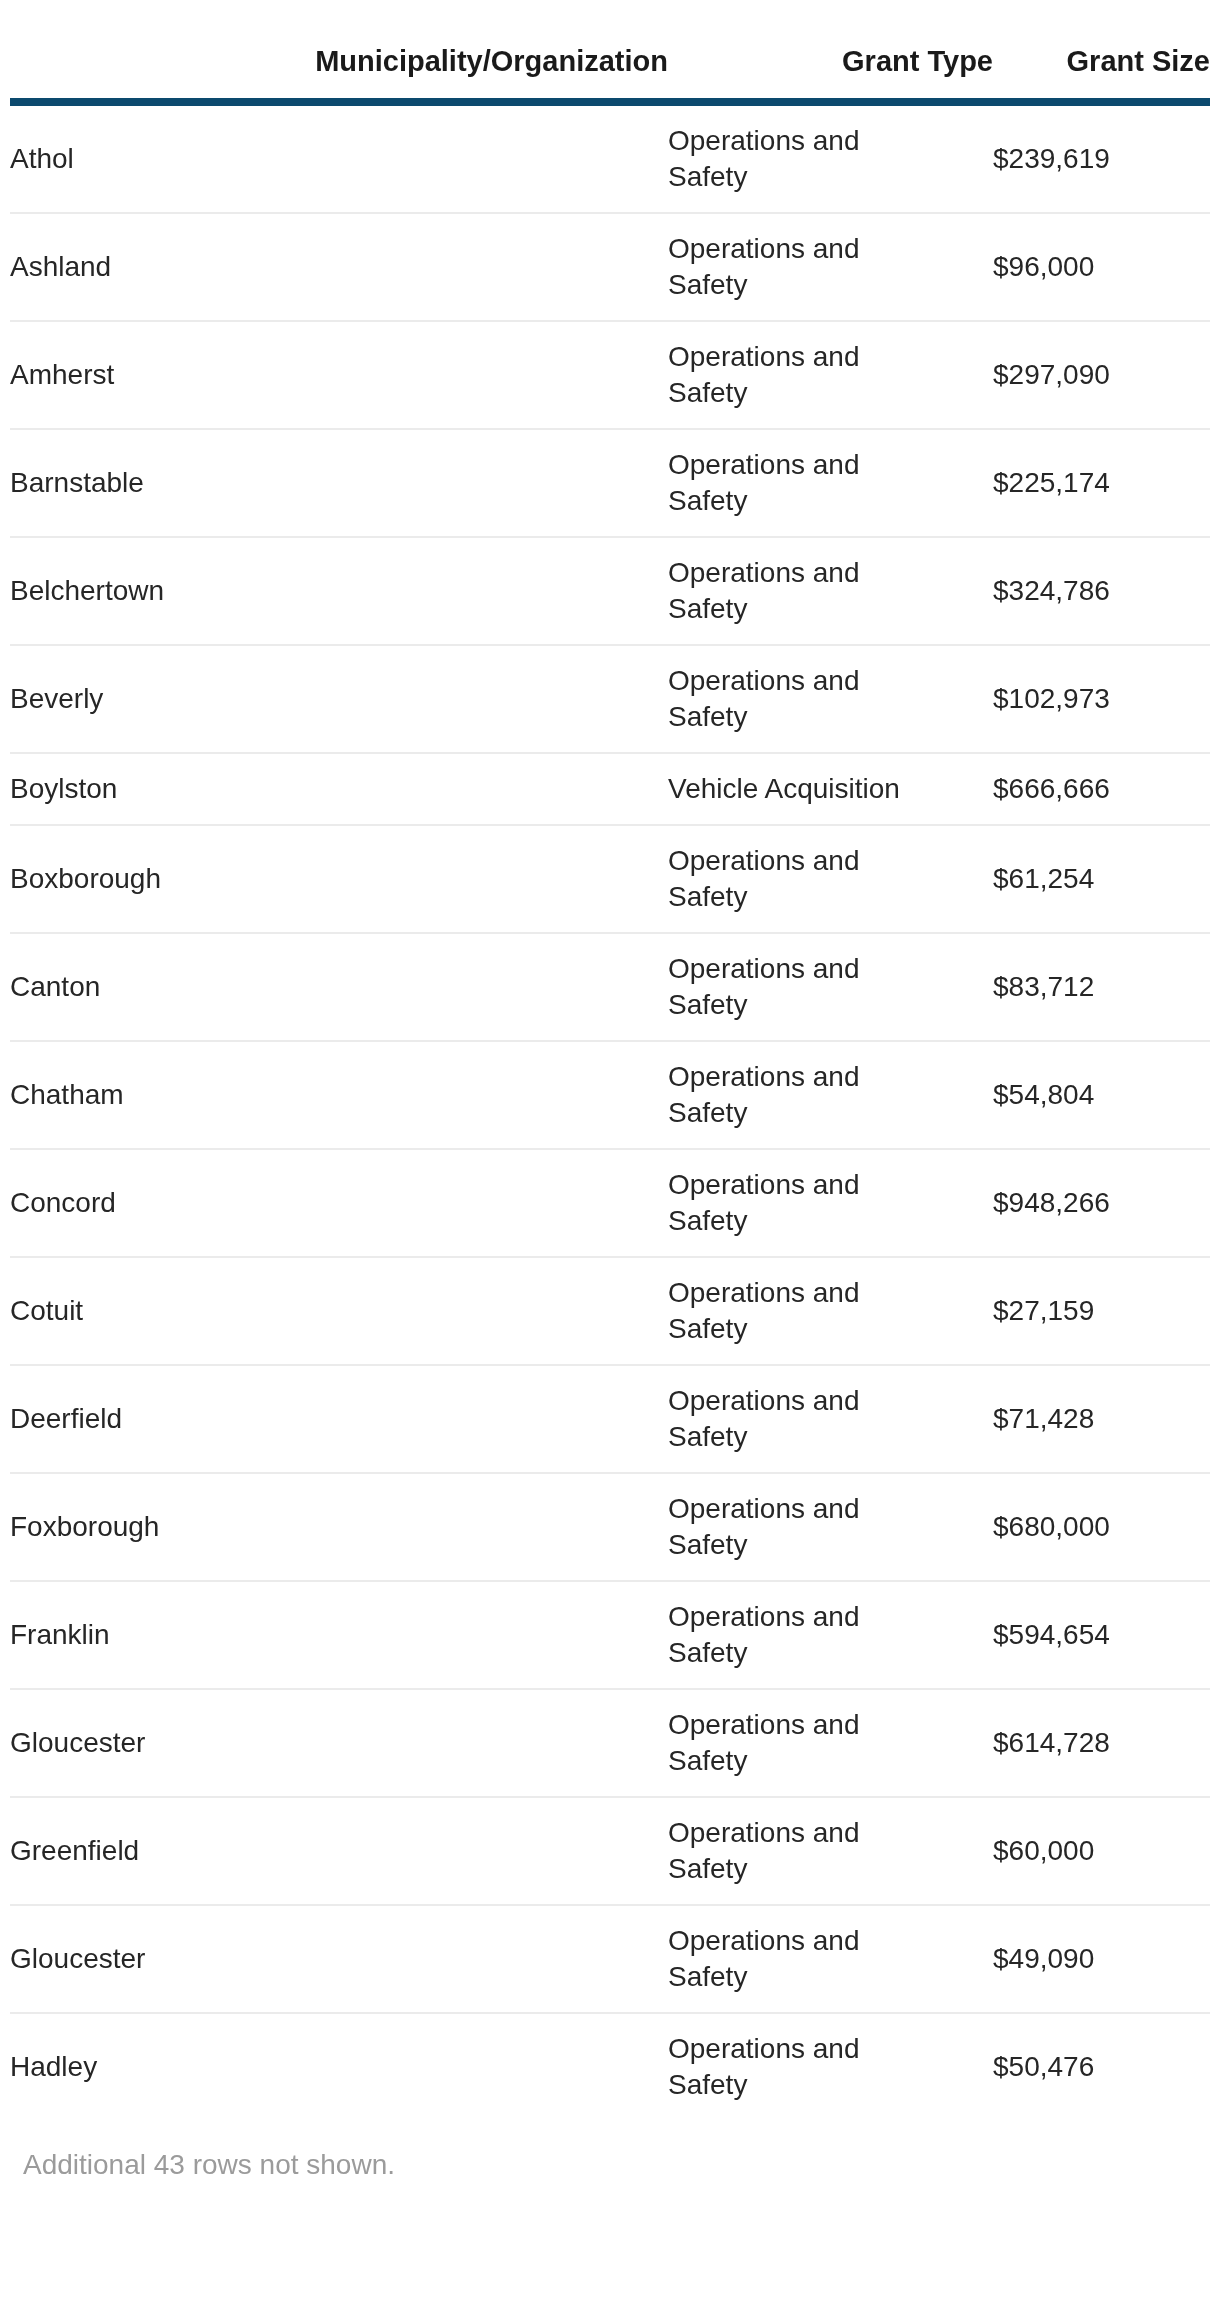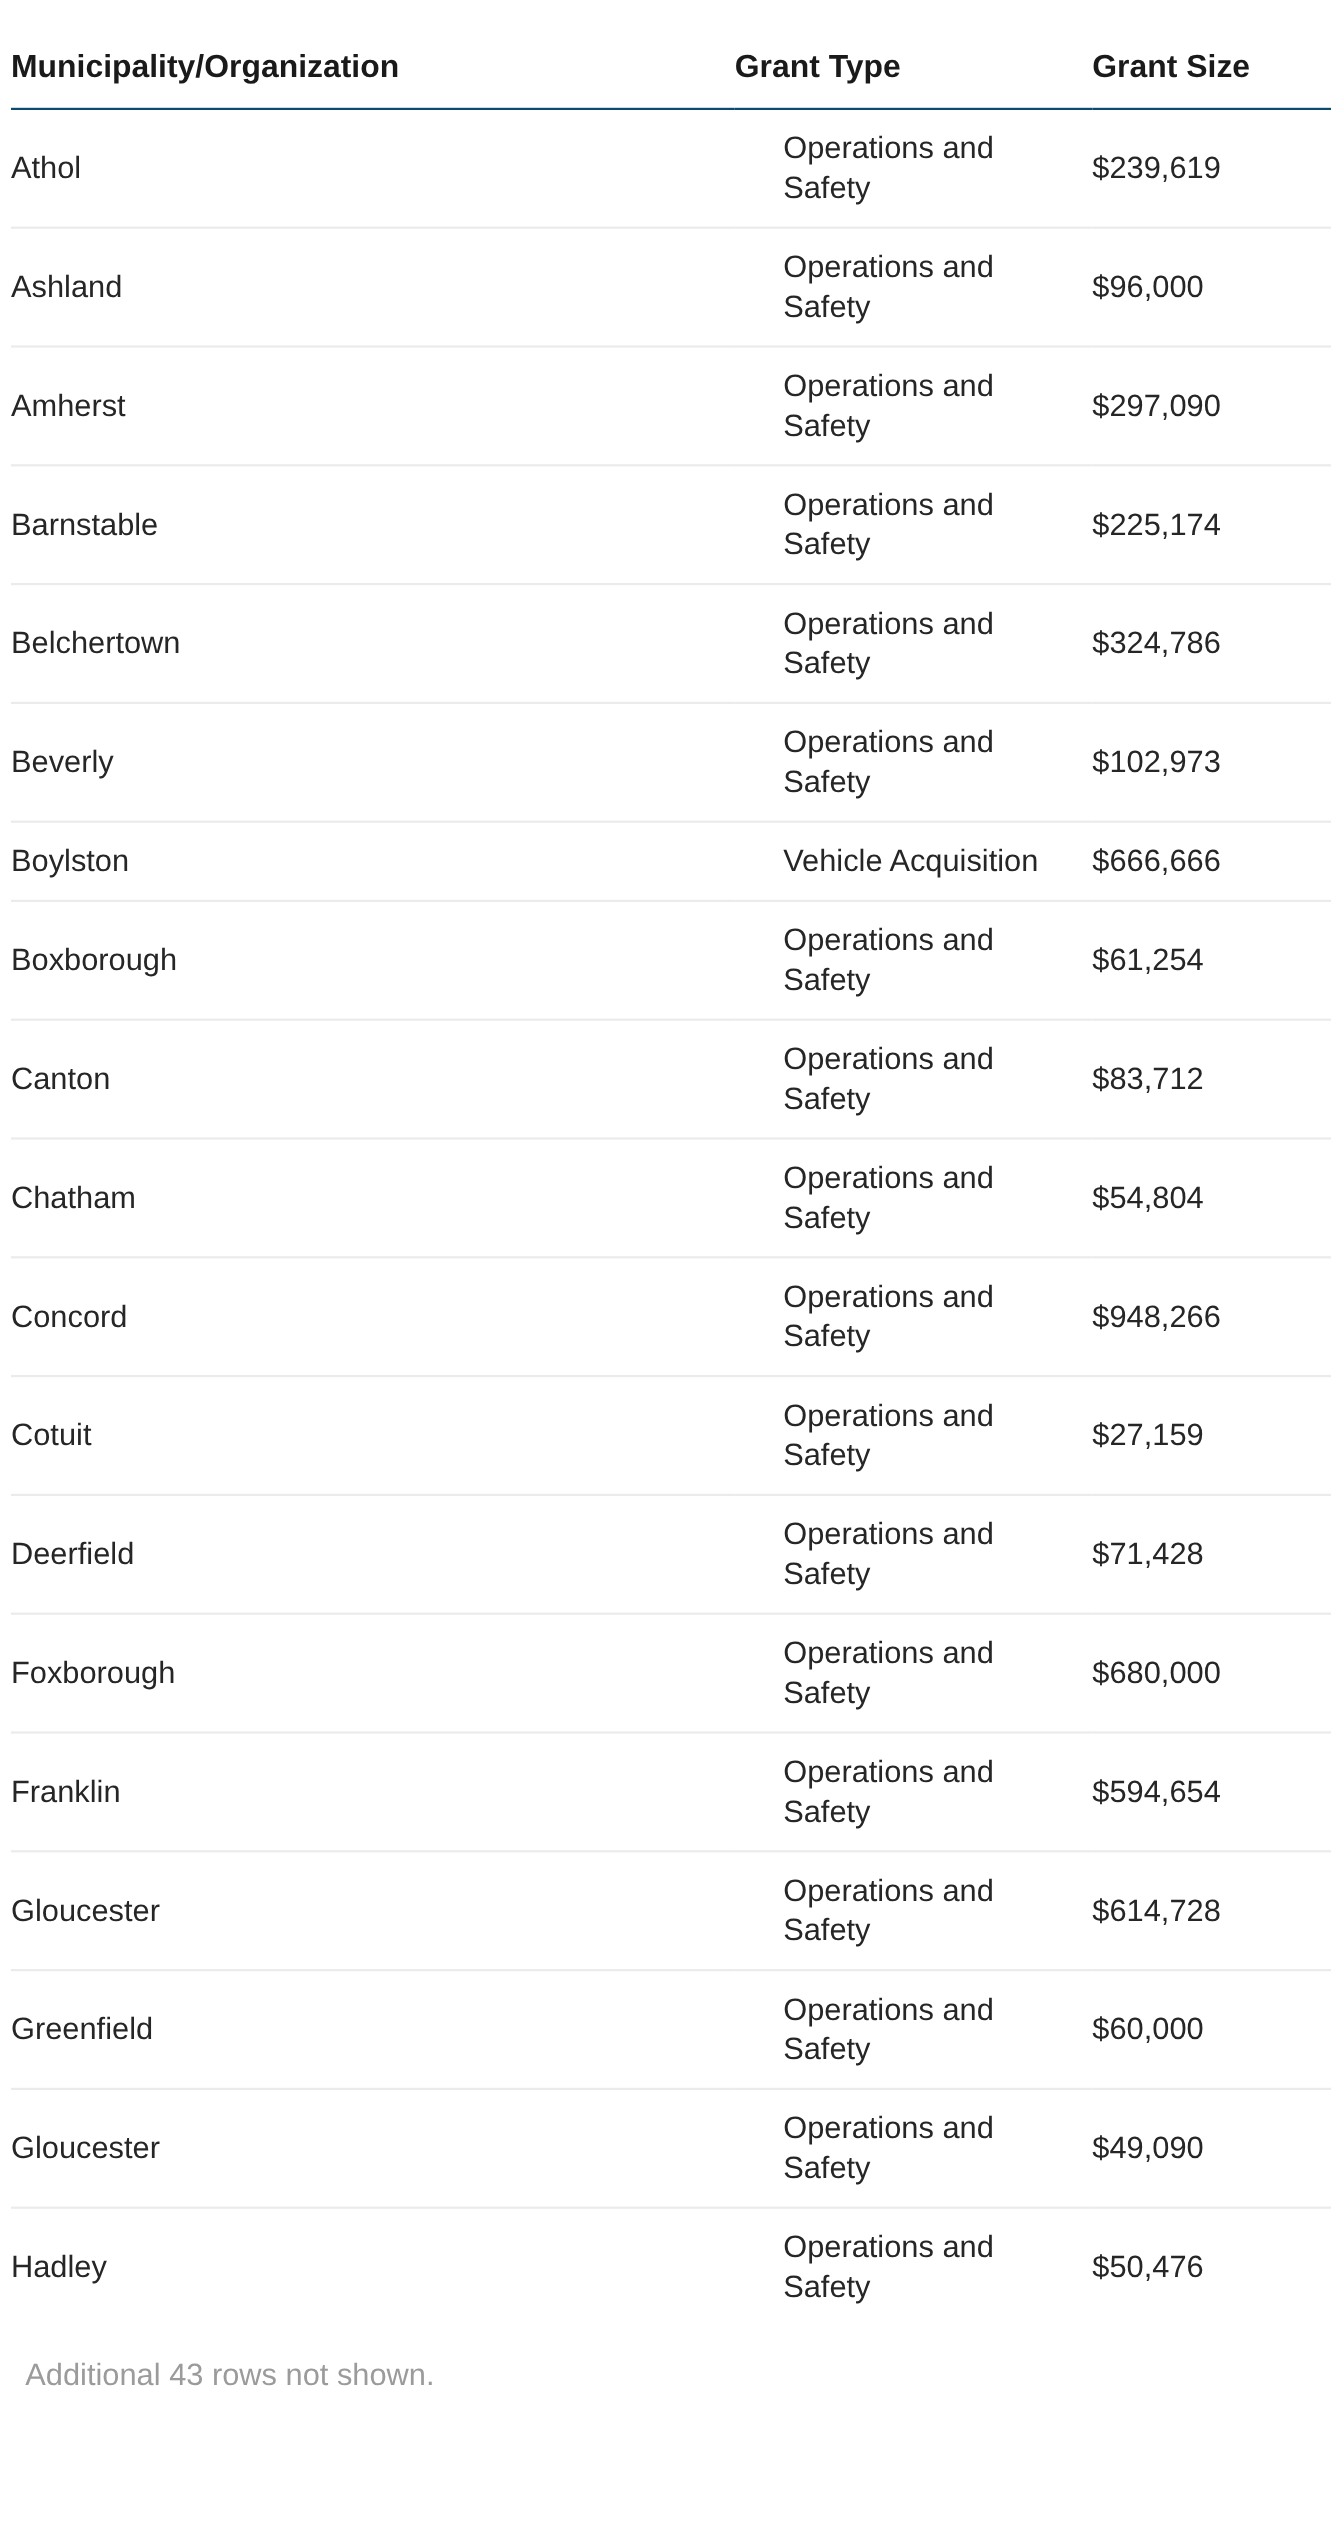--- a/index.html
+++ b/index.html
@@ -14,44 +14,43 @@
     box-sizing: border-box;
     padding: 14px 10px 20px 10px;
     background: #ffffff;
   }
   table.grants {
     border-collapse: collapse;
     table-layout: fixed;
     width: 1200px;
   }
   table.grants th {
-    text-align: left;
+    text-align: right;
     font-size: 29px;
     line-height: 34px;
     font-weight: bold;
     color: #1a1a1a;
     padding: 30px 0 20px 0;
-    border-bottom: 2px solid #0c4a6e;
+    border-bottom: 8px solid #0c4a6e;
   }
   table.grants td {
     font-size: 28px;
     line-height: 36px;
     color: #262626;
     padding: 17px 0;
     border-bottom: 2px solid #ebebeb;
     vertical-align: middle;
     text-align: left;
   }
   table.grants tr:last-child td {
     border-bottom: none;
   }
   .c-type .wrap {
     display: inline-block;
     max-width: 262px;
-    margin-left: 44px;
   }
   .note {
     font-size: 28px;
     line-height: 34px;
     color: #9b9b9b;
     margin: 28px 0 0 13px;
   }
 </style>
 </head>
 <body>

